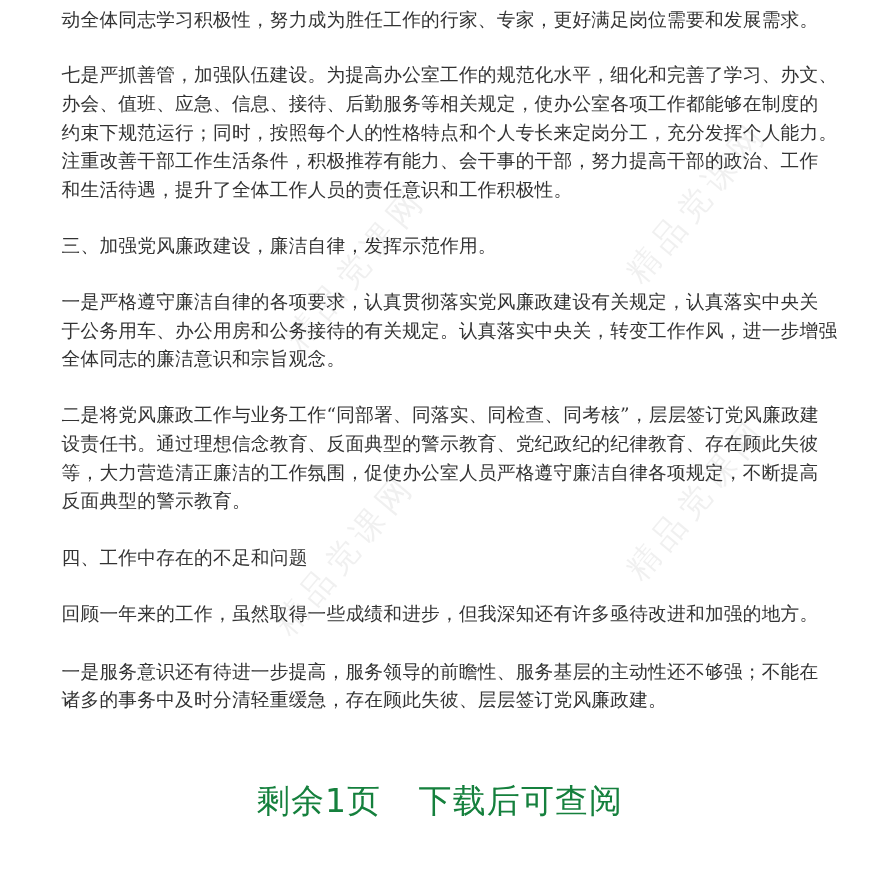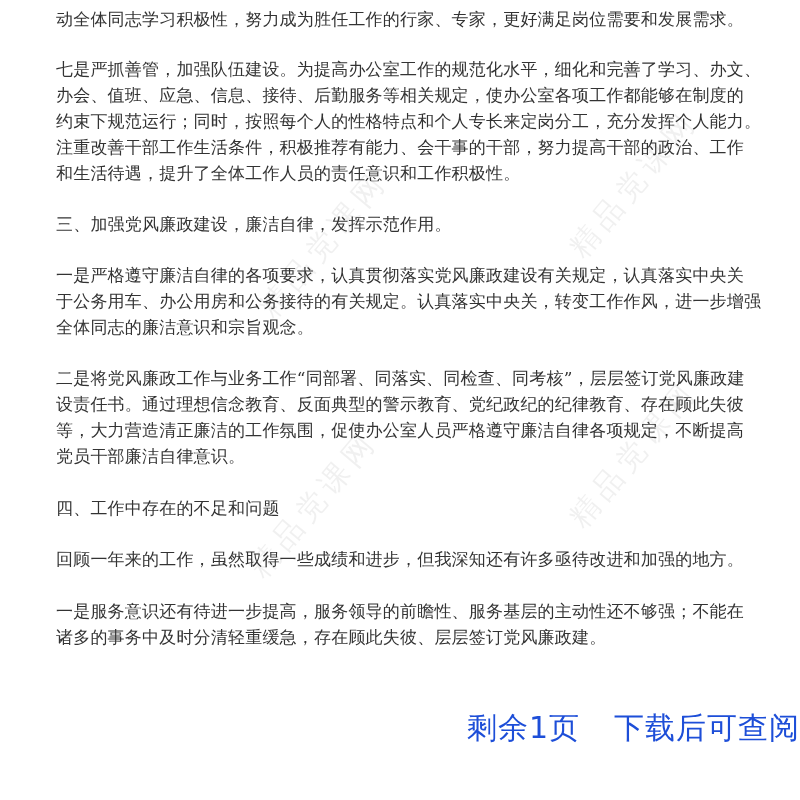--- a/index.html
+++ b/index.html
@@ -16,23 +16,23 @@
     letter-spacing: 0.2px;
   }
   .watermark {
     position: absolute; font-size: 30px; color: rgba(0,0,0,0.06);
     transform: rotate(-50deg); transform-origin: left top;
     white-space: nowrap; letter-spacing: 6px;
     font-family: "DejaVu Sans", "Liberation Sans", sans-serif;
     pointer-events: none;
   }
   .footer {
-    position: absolute; left: 0; width: 800px; top: 708px; text-align: right;
+    position: absolute; left: 0; width: 800px; top: 708px; text-align: center;
     font-family: "DejaVu Sans", "Liberation Sans", sans-serif;
-    font-size: 30px; color: #1d4ed8; letter-spacing: 1px;
+    font-size: 30px; color: #15803d; letter-spacing: 1px;
   }
   .footer span + span { margin-left: 34px; }
 </style>
 </head>
 <body>
 
 <div class="page">
   <div id="lines">
     <div class="line" style="top: 8px;">动全体同志学习积极性，努力成为胜任工作的行家、专家，更好满足岗位需要和发展需求。</div>
     <div class="line" style="top: 58px;">七是严抓善管，加强队伍建设。为提高办公室工作的规范化水平，细化和完善了学习、办文、</div>
@@ -40,21 +40,21 @@
     <div class="line" style="top: 110px;">约束下规范运行；同时，按照每个人的性格特点和个人专长来定岗分工，充分发挥个人能力。</div>
     <div class="line" style="top: 136px;">注重改善干部工作生活条件，积极推荐有能力、会干事的干部，努力提高干部的政治、工作</div>
     <div class="line" style="top: 162px;">和生活待遇，提升了全体工作人员的责任意识和工作积极性。</div>
     <div class="line" style="top: 213px;">三、加强党风廉政建设，廉洁自律，发挥示范作用。</div>
     <div class="line" style="top: 264px;">一是严格遵守廉洁自律的各项要求，认真贯彻落实党风廉政建设有关规定，认真落实中央关</div>
     <div class="line" style="top: 290px;">于公务用车、办公用房和公务接待的有关规定。认真落实中央关，转变工作作风，进一步增强</div>
     <div class="line" style="top: 316px;">全体同志的廉洁意识和宗旨观念。</div>
     <div class="line" style="top: 367px;">二是将党风廉政工作与业务工作“同部署、同落实、同检查、同考核”，层层签订党风廉政建</div>
     <div class="line" style="top: 393px;">设责任书。通过理想信念教育、反面典型的警示教育、党纪政纪的纪律教育、存在顾此失彼</div>
     <div class="line" style="top: 419px;">等，大力营造清正廉洁的工作氛围，促使办公室人员严格遵守廉洁自律各项规定，不断提高</div>
-    <div class="line" style="top: 445px;">党员干部廉洁自律意识。</div>
+    <div class="line" style="top: 445px;">反面典型的警示教育。</div>
     <div class="line" style="top: 497px;">四、工作中存在的不足和问题</div>
     <div class="line" style="top: 548px;">回顾一年来的工作，虽然取得一些成绩和进步，但我深知还有许多亟待改进和加强的地方。</div>
     <div class="line" style="top: 600px;">一是服务意识还有待进一步提高，服务领导的前瞻性、服务基层的主动性还不够强；不能在</div>
     <div class="line" style="top: 626px;">诸多的事务中及时分清轻重缓急，存在顾此失彼、层层签订党风廉政建。</div>
   </div>
 
   <div class="watermark" style="left: 250px; top: 300px;">精品党课网</div>
   <div class="watermark" style="left: 560px; top: 240px;">精品党课网</div>
   <div class="watermark" style="left: 240px; top: 560px;">精品党课网</div>
   <div class="watermark" style="left: 560px; top: 510px;">精品党课网</div>

